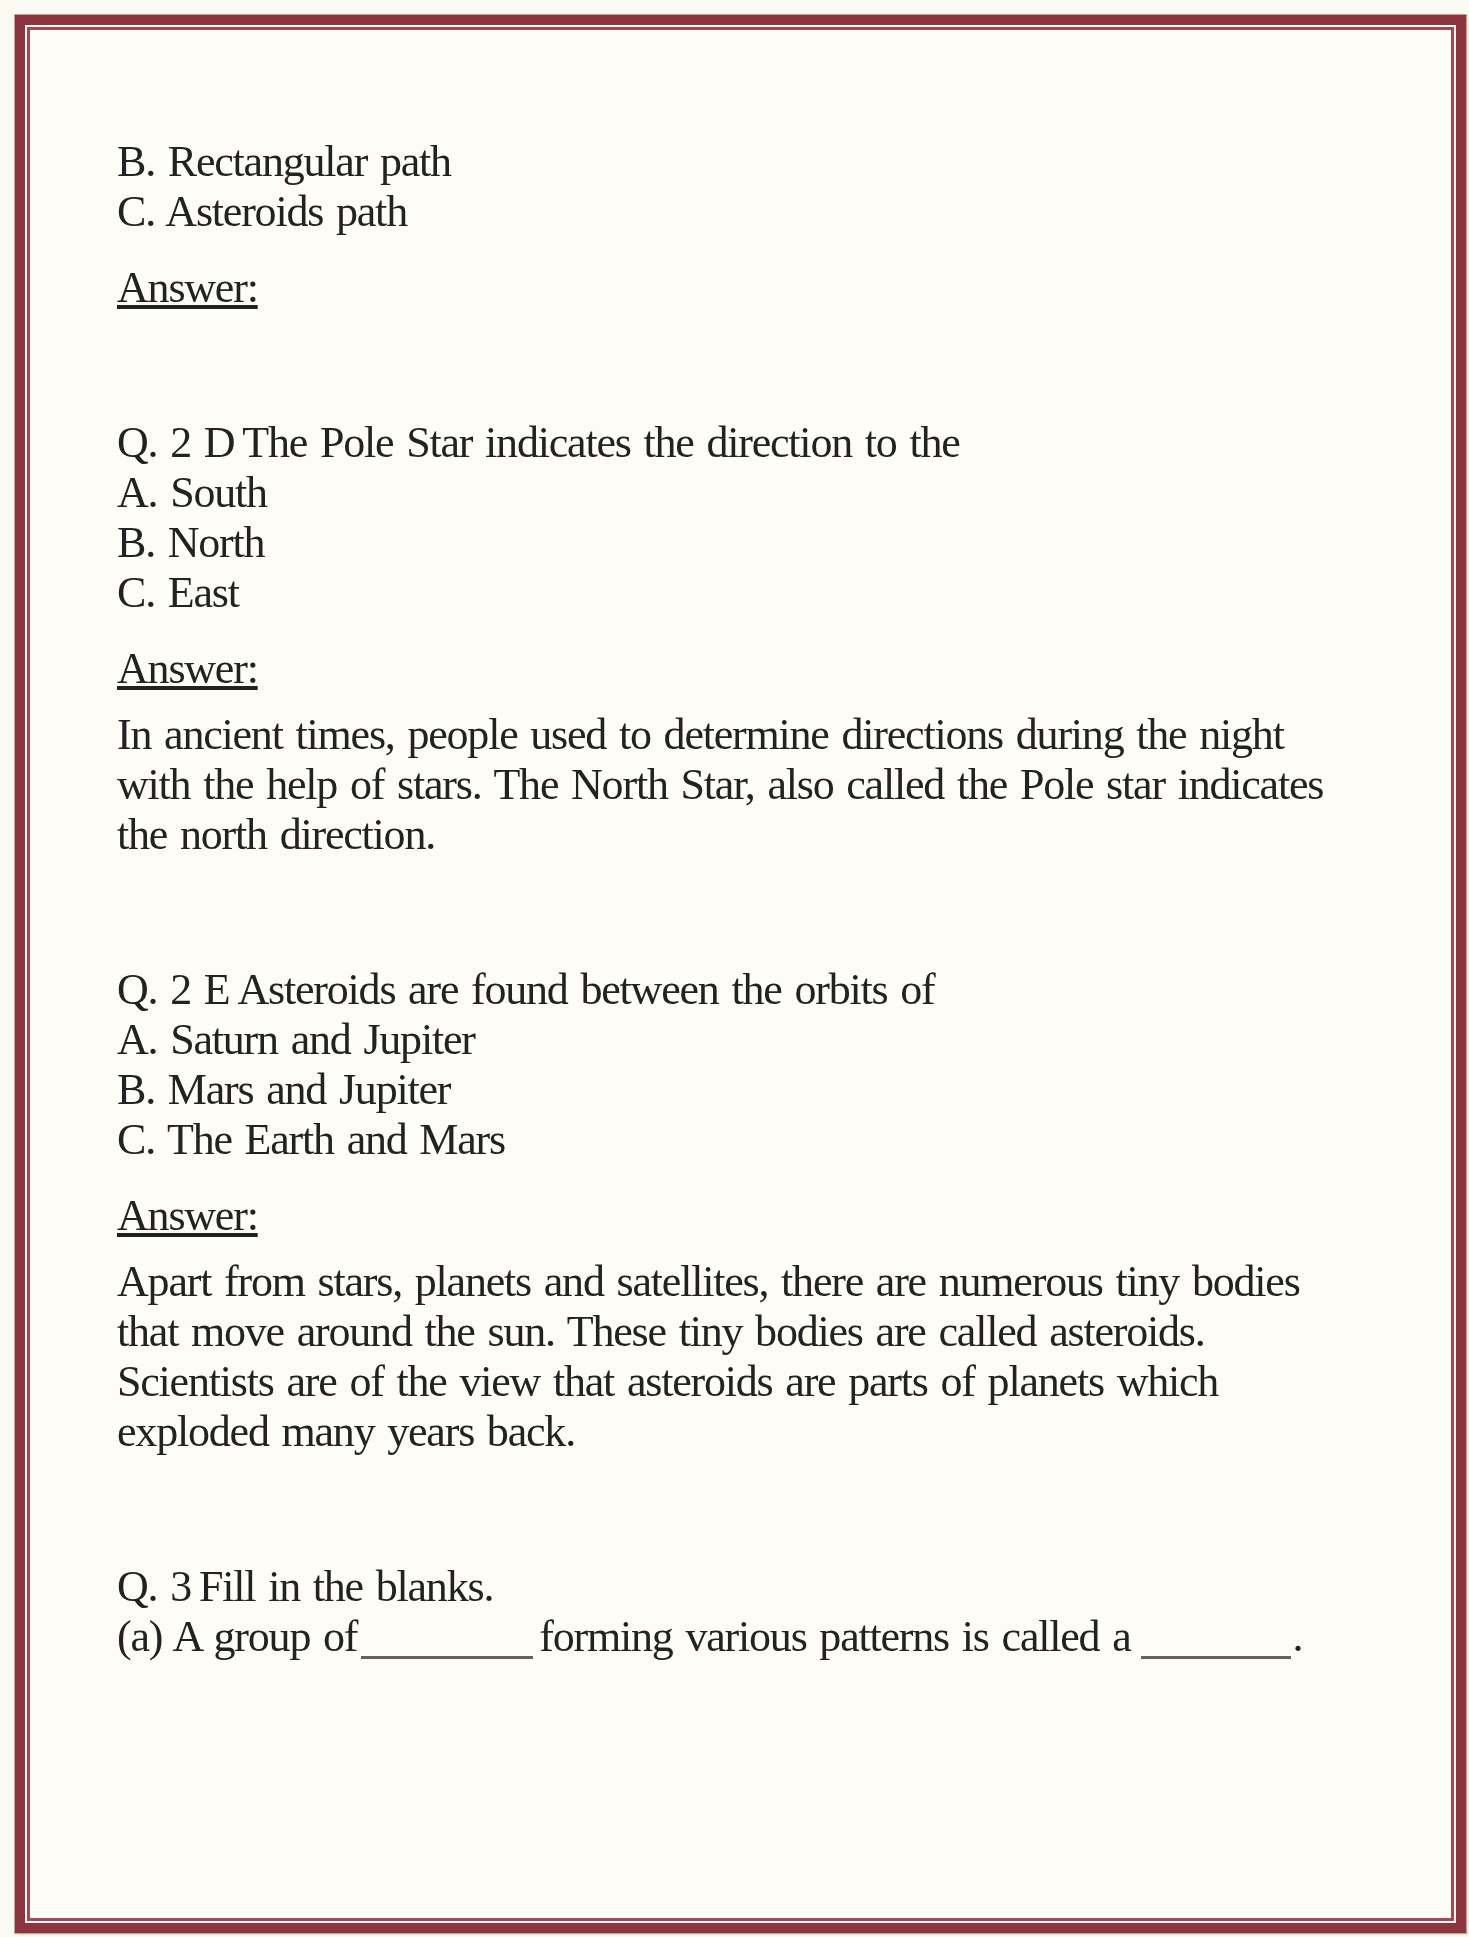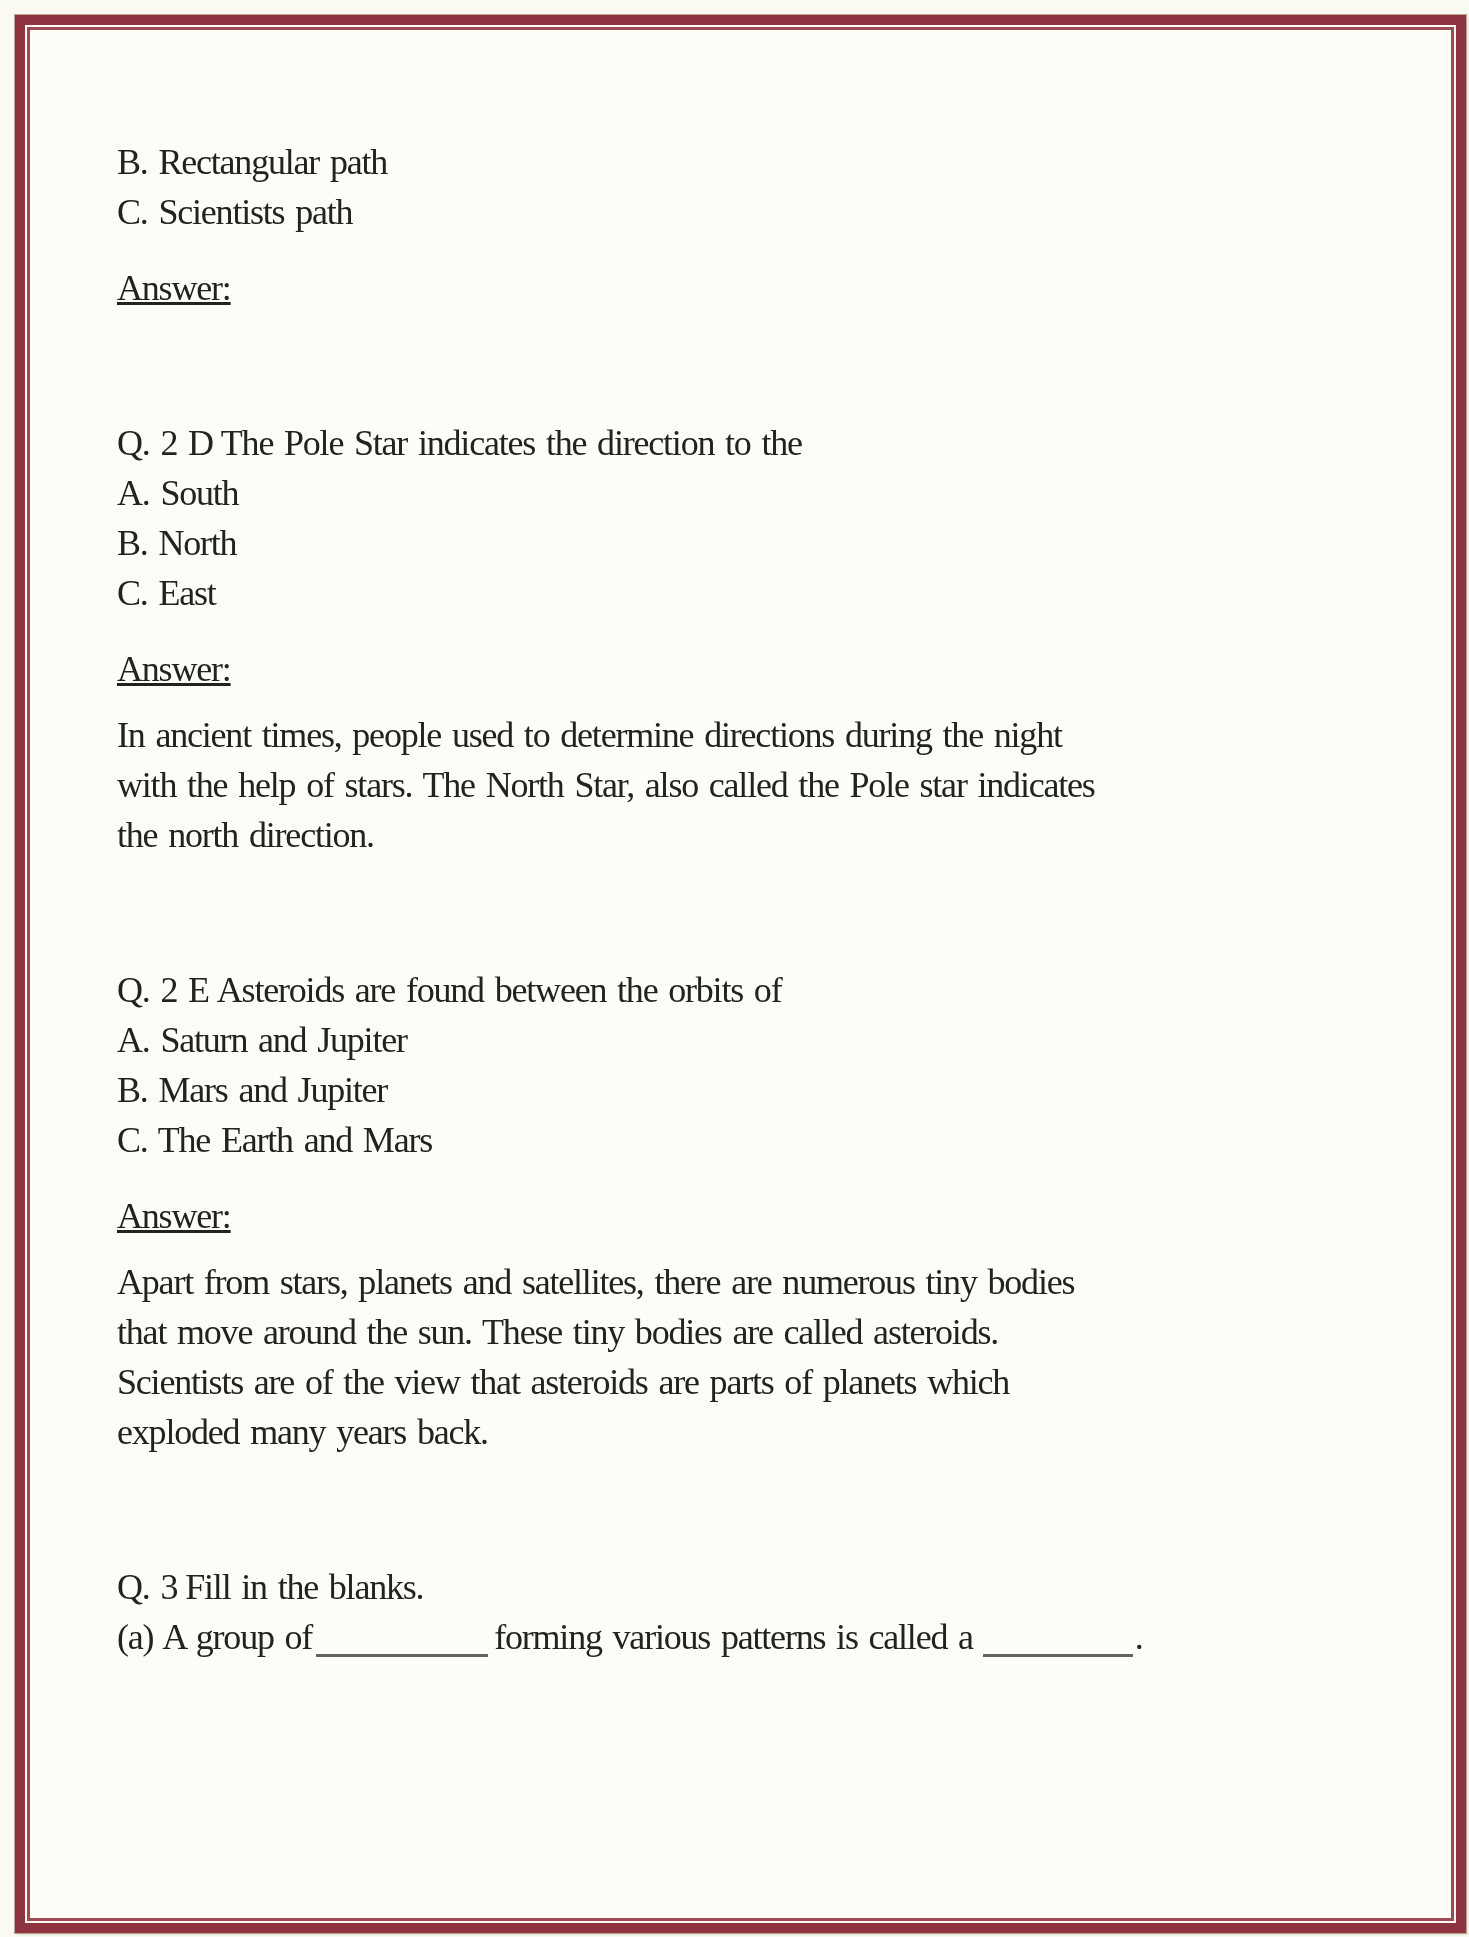--- a/index.html
+++ b/index.html
@@ -26,21 +26,21 @@
     position: absolute;
     inset: 2px;
     border: 3px solid #9d4a56;
     background: #fdfcf6;
   }
   .content {
     position: absolute;
     inset: 3px;
     padding: 104px 40px 0 84px;
     color: #222222;
-    font-size: 36px;
+    font-size: 44px;
     letter-spacing: -1.2px;
     word-spacing: 3px;
     line-height: 50px;
     white-space: nowrap;
   }
   .line { line-height: 50px; }
   .qlabel { font-weight: normal; margin-right: 8px; }
   .answer-label { margin: 26px 0 16px 0; text-decoration: underline; }
   .question-block { margin-top: 105px; }
   .blank {
@@ -56,21 +56,21 @@
 </head>
 <body>
 
 <div class="page">
   <div class="frame-outer">
     <div class="frame-inner">
       <div class="content">
 
         <div class="options-block">
           <div class="line">B. Rectangular path</div>
-          <div class="line">C. Scientists path</div>
+          <div class="line">C. Asteroids path</div>
         </div>
 
         <div class="answer-label line">Answer:</div>
 
 
         <div class="question-block">
           <div class="line">
             <span class="qlabel">Q. 2 D</span><span>The Pole Star indicates the direction to the</span>
           </div>
           <div class="line">A. South</div>

